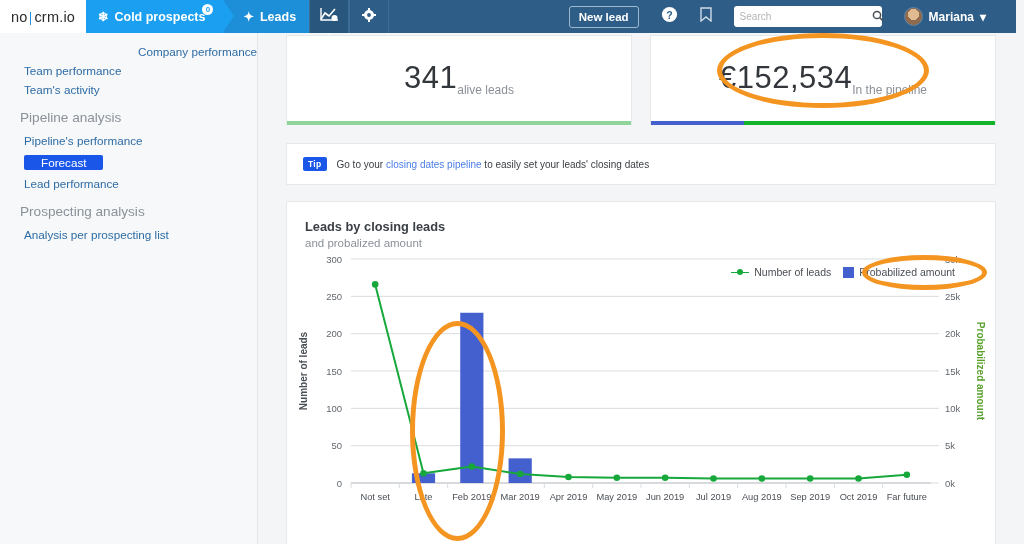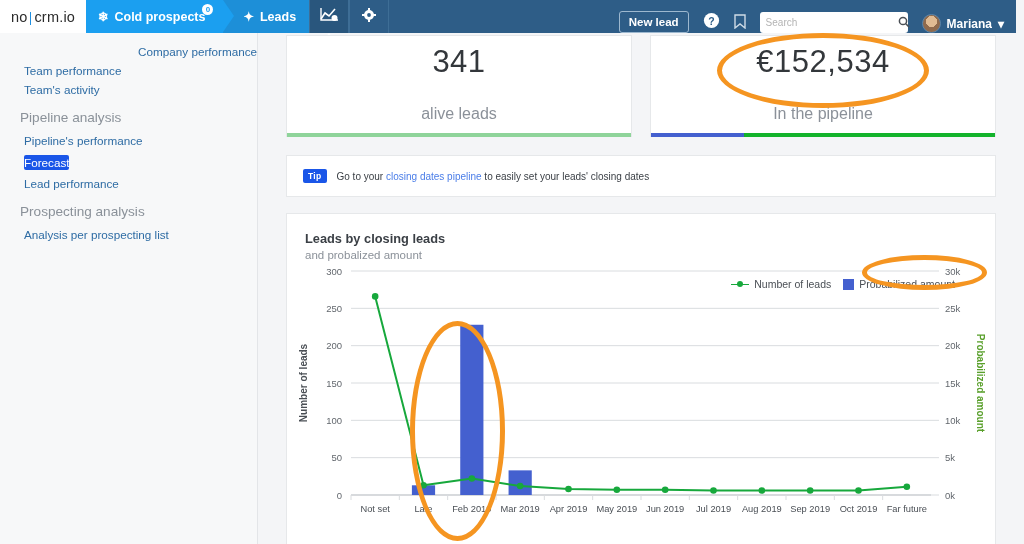--- a/index.html
+++ b/index.html
@@ -46,22 +46,22 @@
     border-left: 1px solid #3e6e96; border-right: 1px solid #3e6e96;
     cursor: pointer; position: relative;
   }
   .icontab.active { background: #29567d; }
   .icontab.active:after {
     content: ""; position: absolute; bottom: -8px; left: 50%;
     margin-left: -7px; border-left: 7px solid transparent;
     border-right: 7px solid transparent; border-bottom: 8px solid #ffffff;
   }
   .navright {
-    margin-left: auto; display: flex; align-items: flex-end; gap: 14px;
-    padding-right: 12px;
+    margin-left: auto; display: flex; align-items: center; gap: 22px;
+    padding-right: 30px;
   }
   .newlead {
     border: 1px solid #9db8cf; color: #fff; background: transparent;
     font-size: 11.5px; font-weight: bold; padding: 4px 9px; border-radius: 3px;
     cursor: pointer; font-family: inherit;
   }
   .searchbox {
     width: 148px; height: 21px; background: #fff; border-radius: 3px;
     display: flex; align-items: center; padding: 0 6px; position: relative;
   }
@@ -85,39 +85,39 @@
     padding-top: 0px; overflow: hidden;
   }
   .side-link {
     font-size: 11.7px; color: #2e6ca4; padding: 3px 0 3px 24px; cursor: pointer;
   }
   .side-head {
     font-size: 13.6px; color: #8a9199; padding: 11px 0 6px 20px;
   }
   .side-link.selected {
     background: #1a56e8; color: #fff; display: inline-block;
-    padding: 1px 0; margin-left: 24px; border-radius: 2px;
+    padding: 1px 17px; margin-left: 24px; border-radius: 2px;
   }
   .side-sel-wrap { padding: 3px 0; }
 
   
   .main {
     position: absolute; top: 33px; left: 258px; width: 766px; height: 511px;
     padding: 0 28px; overflow: hidden;
   }
   .cards { display: flex; gap: 18px; padding-top: 2px; }
   .card {
     background: #fff; border: 1px solid #e6e8ea; border-bottom: 0;
-    flex: 1; position: relative; height: 102px;
-    display: flex; flex-direction: column; align-items: center;
+    flex: 1; position: relative; height: 90px;
+    display: flex; align-items: center;
     justify-content: center; padding-bottom: 6px;
   }
   .card .bignum { font-size: 31px; color: #33373b; font-weight: normal;
     letter-spacing: .5px; }
-  .card .caption { font-size: 16px; color: #8b9199; margin-top: 25px; }
+  .card .caption { font-size: 12px; color: #8b9199; margin-top: 25px; }
   .cardbar { position: absolute; left: 0; bottom: 0; height: 4px;
     width: 100%; display: flex; }
 
   .tip {
     margin-top: 18px; background: #fff; border: 1px solid #e6e8ea;
     height: 42px; display: flex; align-items: center; padding: 0 16px; gap: 10px;
   }
   .tipbadge {
     background: #1a56e8; color: #fff; font-size: 8.5px; font-weight: bold;
     padding: 2px 5px; border-radius: 2px; letter-spacing: .3px;

